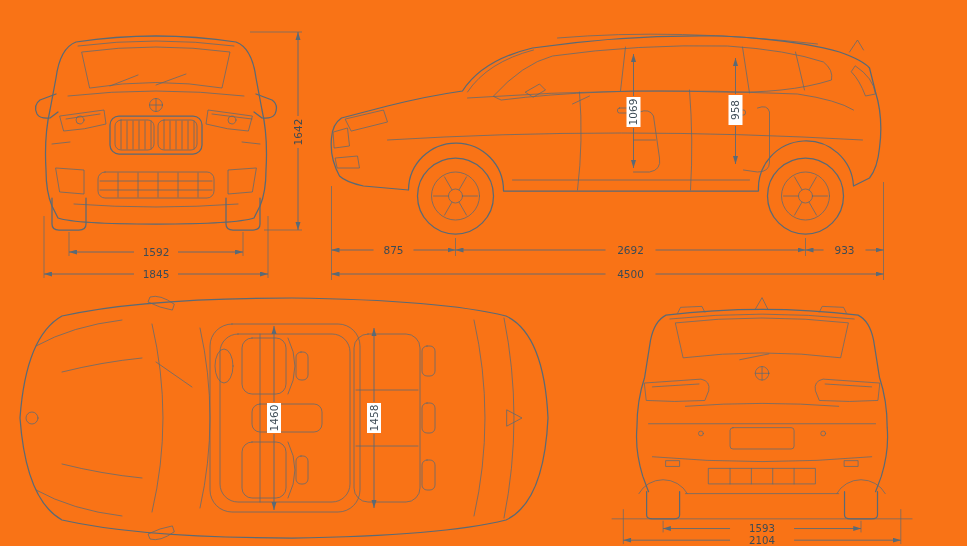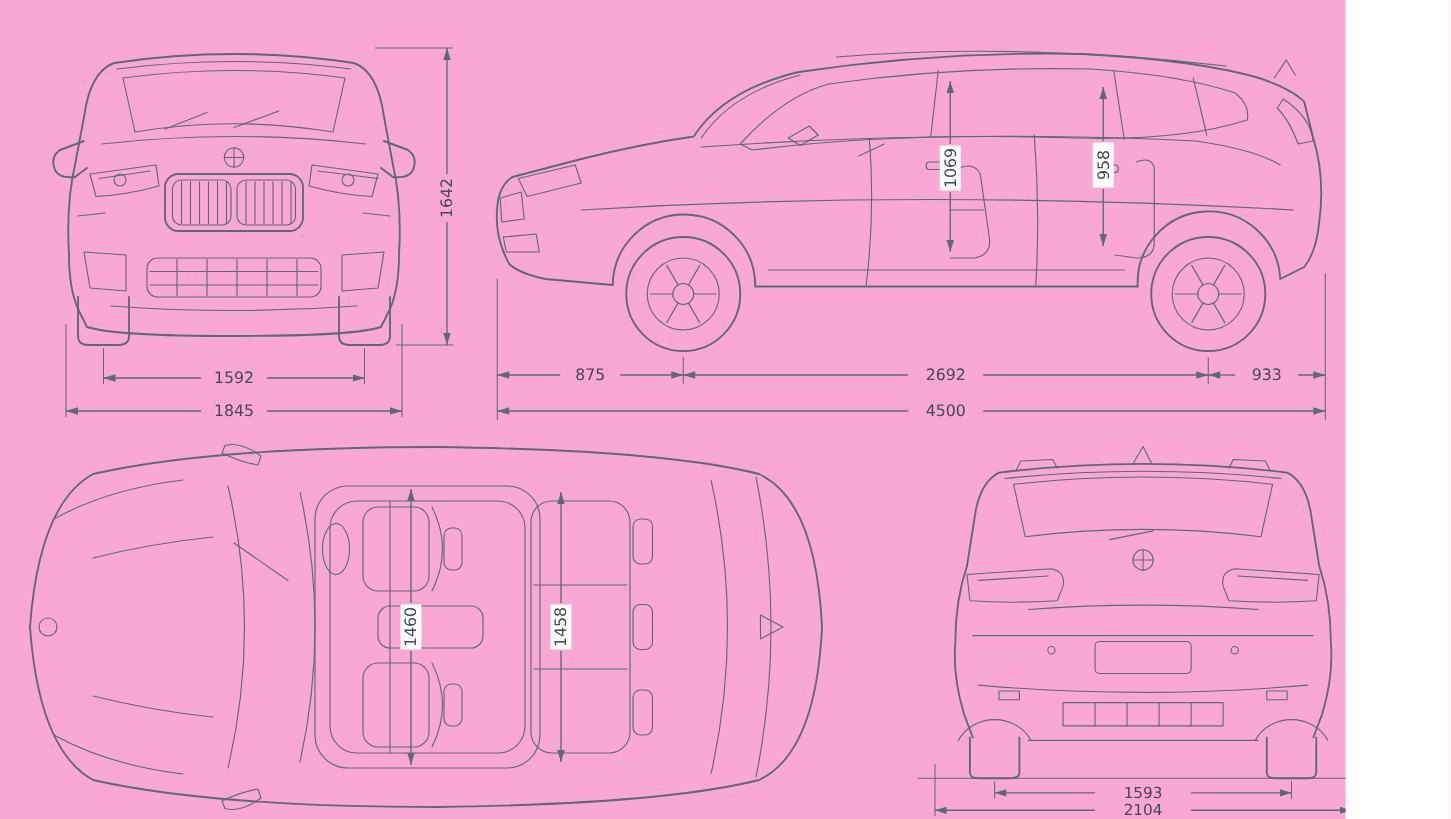--- a/index.html
+++ b/index.html
@@ -1,16 +1,16 @@
 <!DOCTYPE html>
 <html style="--line: #5a6a76; --text: #3d4b55;"><head>
 <meta charset="utf-8">
 <style>
   html,body{margin:0;padding:0;background:#fff;}
-  #stage{position:relative;width:897px;height:546px;background:#f9a8d4;overflow:hidden;
+  #stage{position:relative;width:967px;height:546px;background:#f97316;overflow:hidden;
          font-family:"DejaVu Sans",sans-serif;}
   .view{position:absolute;}
   .art{fill:none;stroke:var(--line,#5a6a76);stroke-width:1.25;stroke-linejoin:round;stroke-linecap:round;}
   .fine{fill:none;stroke:var(--line,#5a6a76);stroke-width:.75;stroke-linejoin:round;stroke-linecap:round;}
   .dim{fill:none;stroke:var(--line,#5a6a76);stroke-width:.9;}
   .ext{fill:none;stroke:var(--line,#5a6a76);stroke-width:.7;}
   .lbl{font-family:"DejaVu Sans",sans-serif;font-size:10.5px;fill:var(--text,#3d4b55);text-anchor:middle;}
   .mask{fill:#ffffff;stroke:none;}
   .arrow{fill:var(--line,#5a6a76);}
 </style>

